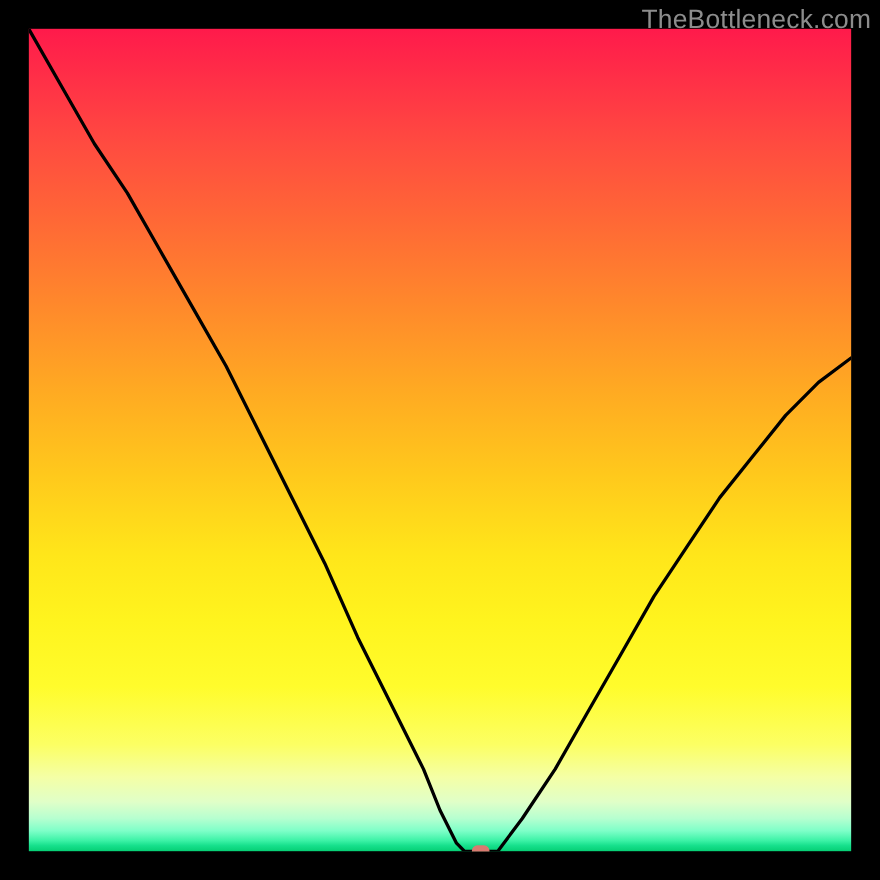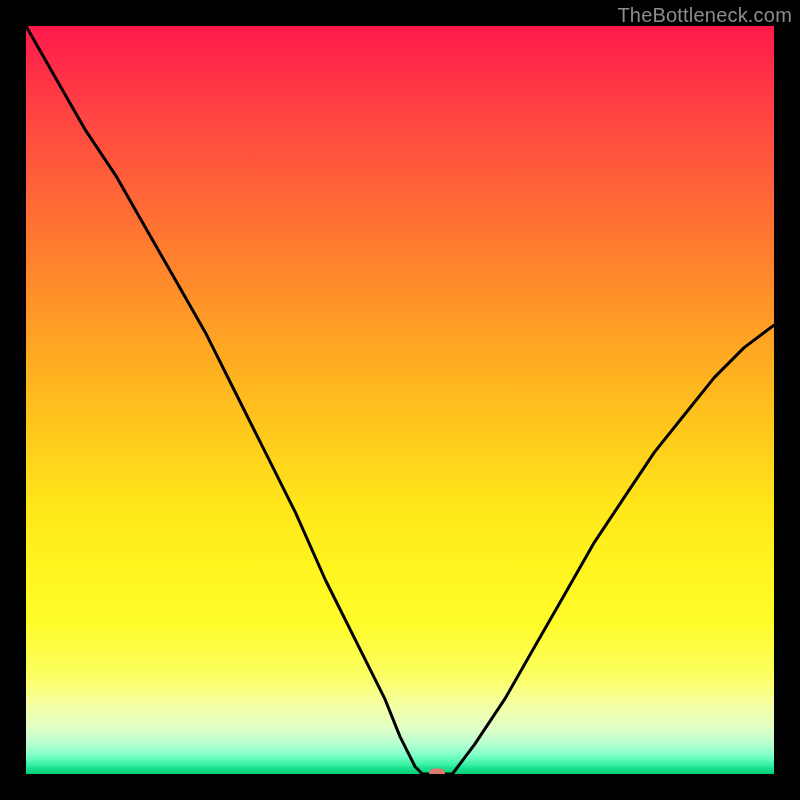--- a/index.html
+++ b/index.html
@@ -62,21 +62,21 @@
     height: 11px;
     border-radius: 5px;
     background: #d97a70;
     transform: translate(-50%, -50%);
   }
   .watermark {
     position: absolute;
     top: 4px;
     right: 8px;
     color: #8c8c8c;
-    font-size: 20px;
+    font-size: 24px;
     letter-spacing: 0.2px;
     font-weight: 500;
   }
 </style>
 </head>
 <body>
 
 <div class="frame">
 
   <div class="watermark">TheBottleneck.com</div>

